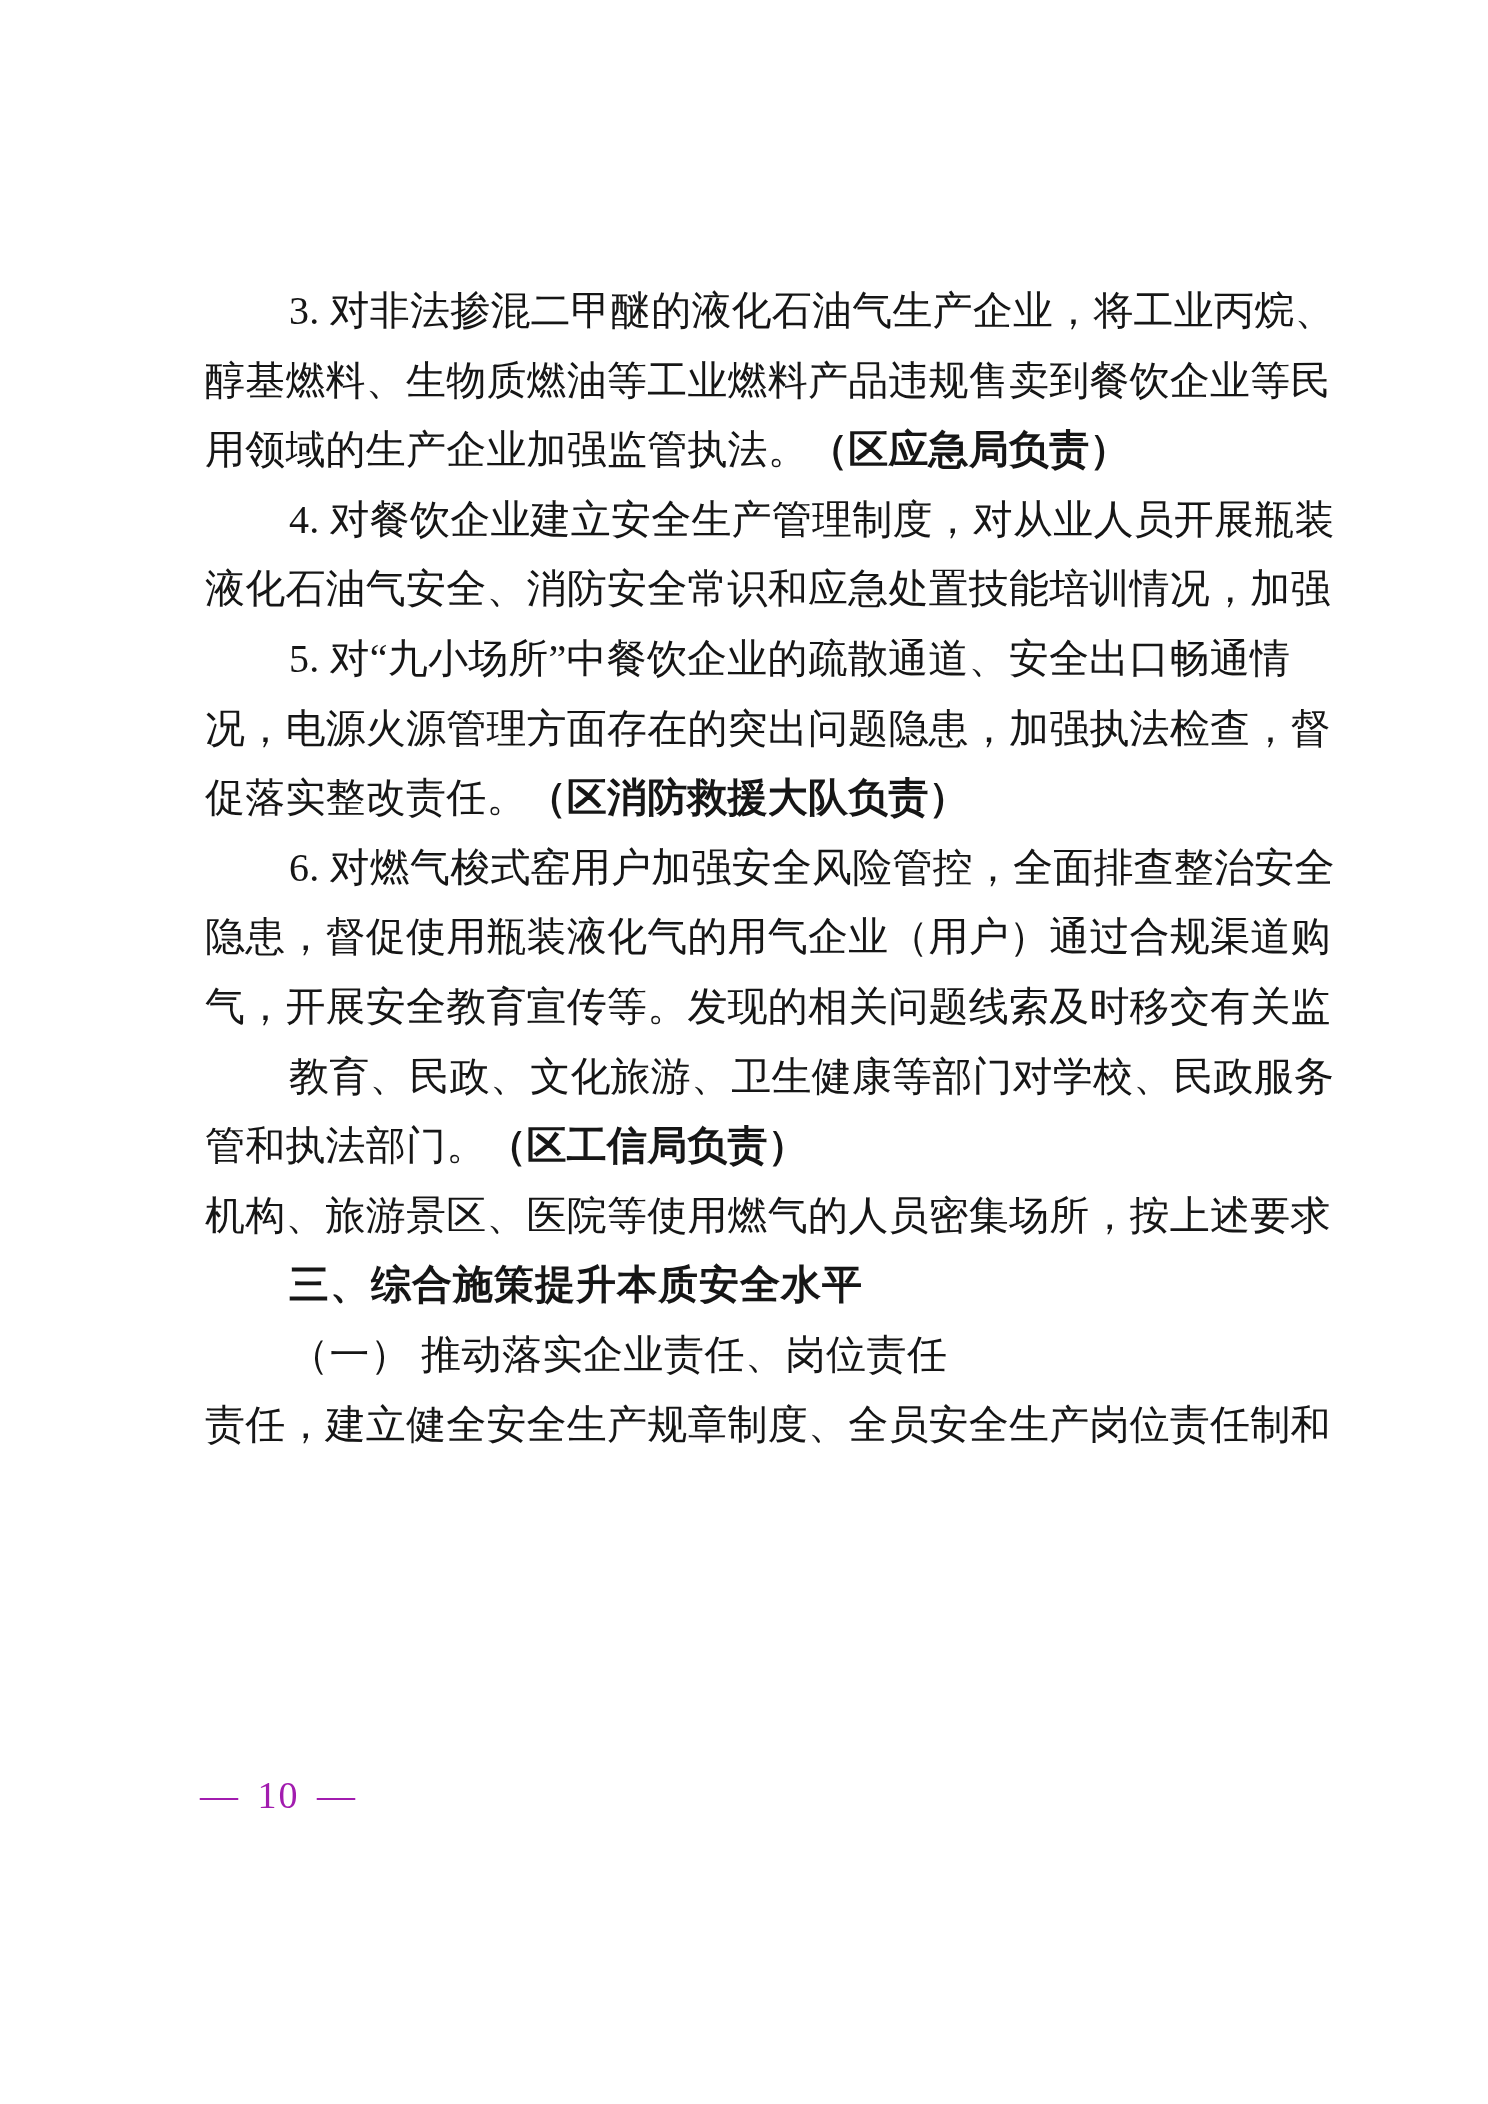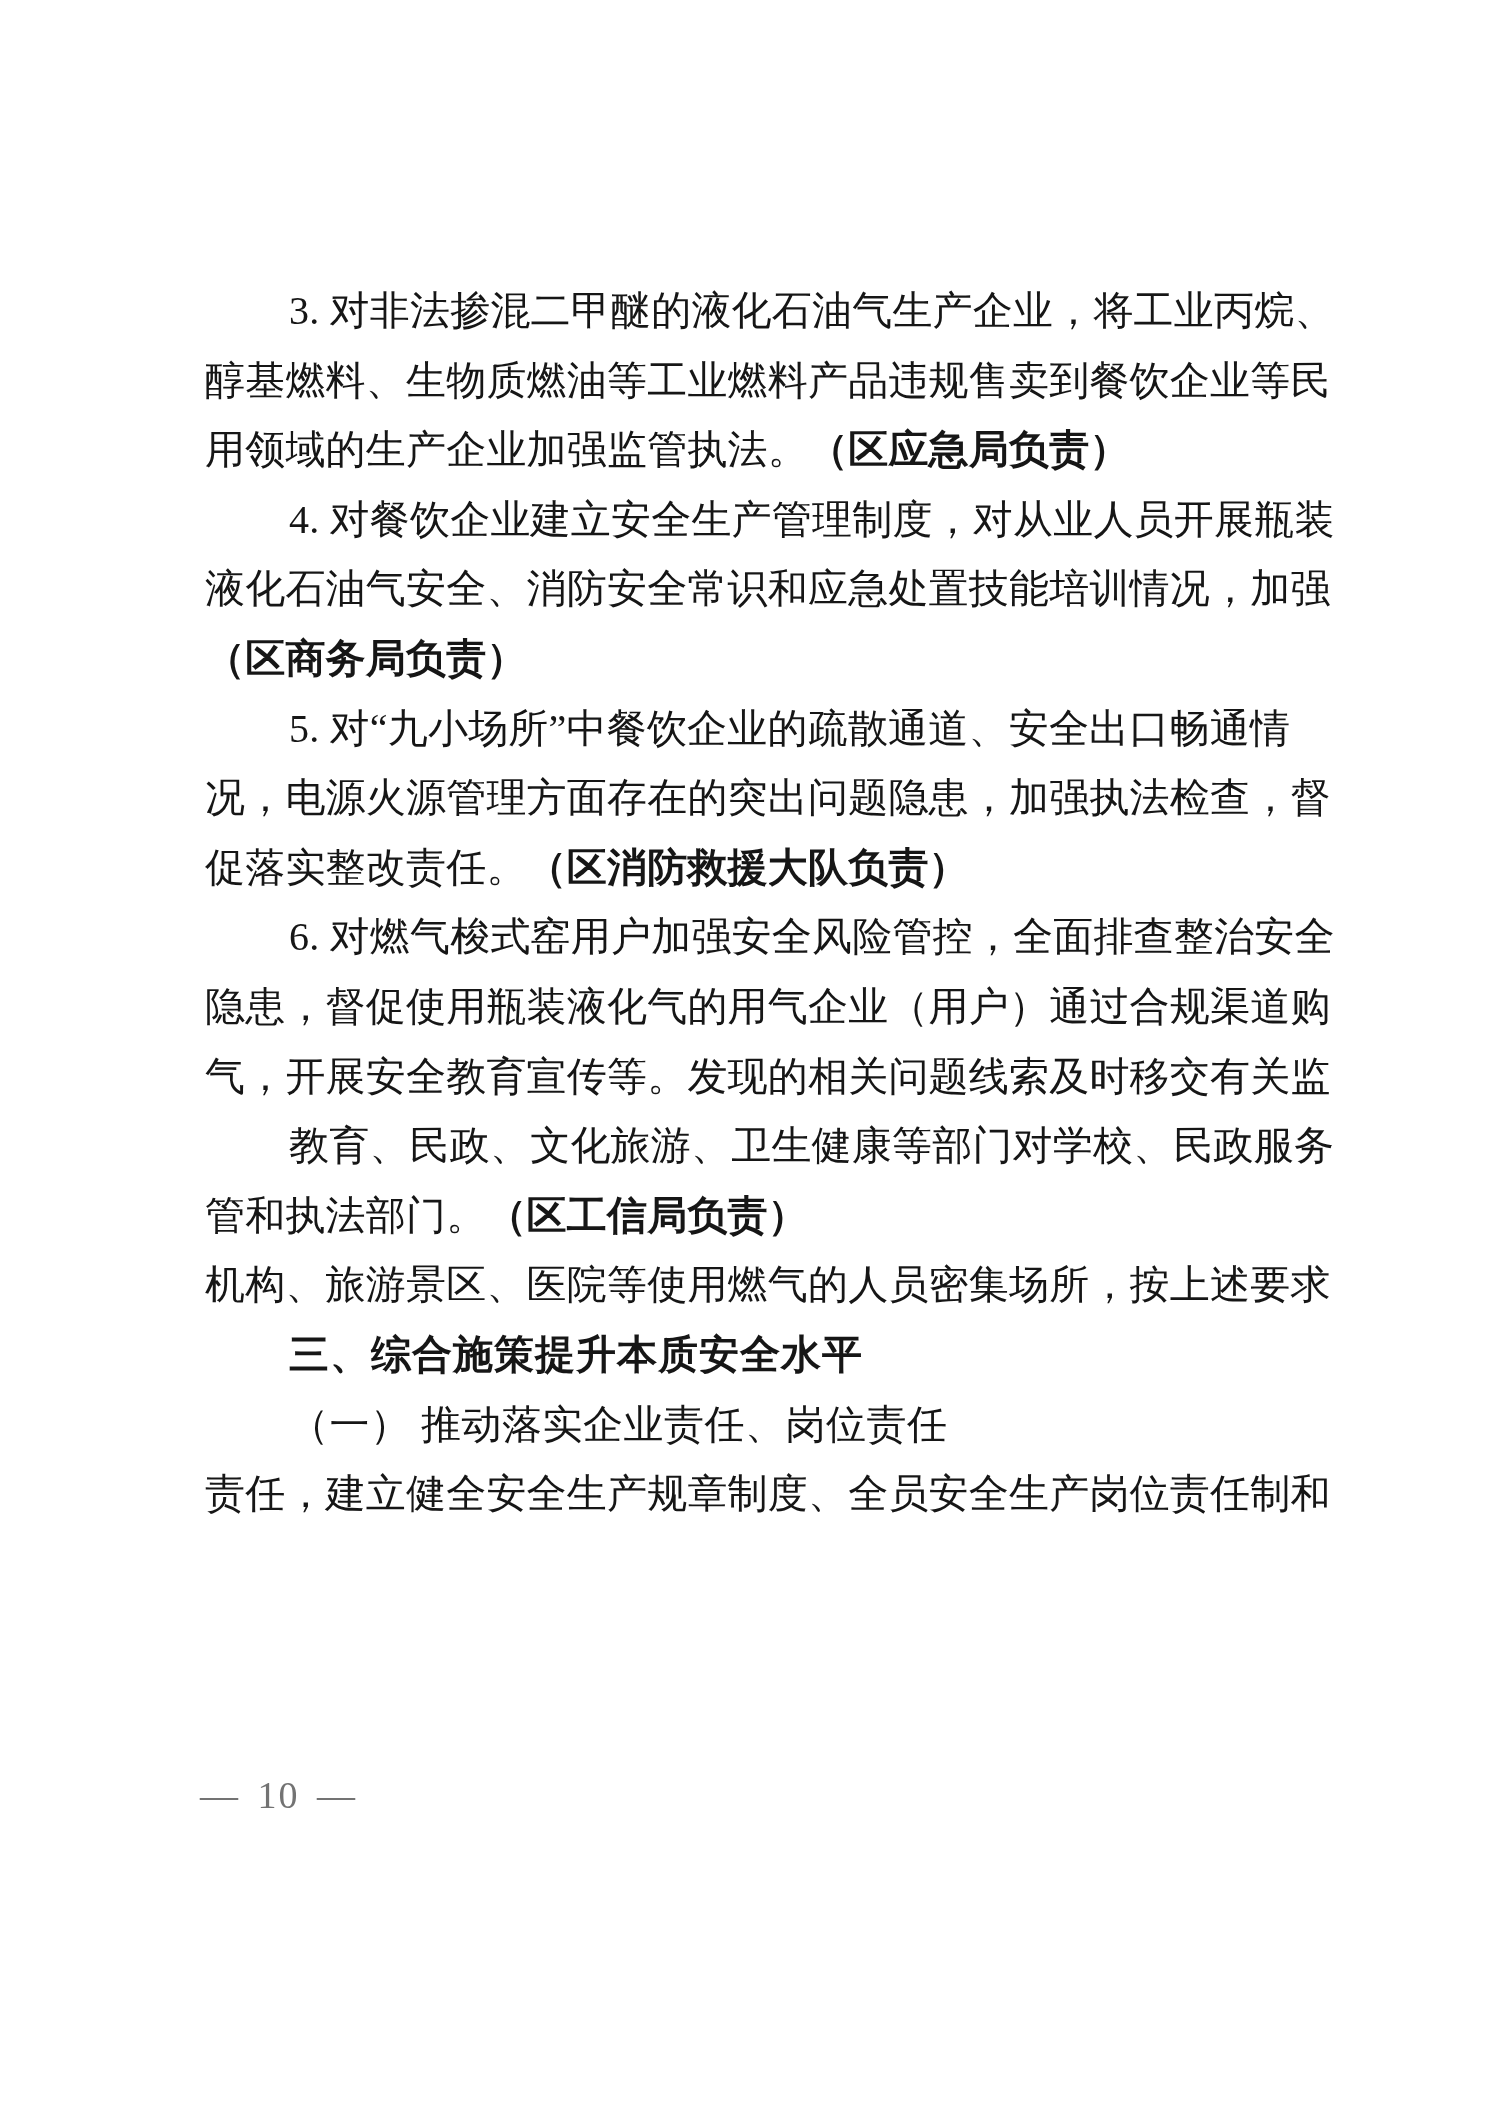--- a/index.html
+++ b/index.html
@@ -49,36 +49,35 @@
     font-weight: 400;
     letter-spacing: 0.5px;
   }
   .footer {
     position: absolute;
     left: 200px;
     top: 1772px;
     font-family: "Liberation Serif", "DejaVu Serif", serif;
     font-size: 38px;
     line-height: 46px;
-    color: #737373;
+    color: #a21caf;
     letter-spacing: 2px;
     word-spacing: 6px;
   }
 </style>
 </head>
 <body>
 
 <div class="page">
   <div class="text-block">
       <div class="line" style="padding-left: 84px;"><span class="seg-body">3. 对非法掺混二甲醚的液化石油气生产企业，将工业丙烷、</span></div>
       <div class="line"><span class="seg-body">醇基燃料、生物质燃油等工业燃料产品违规售卖到餐饮企业等民</span></div>
       <div class="line"><span class="seg-body">用领域的生产企业加强监管执法。</span><span class="seg-bold">（区应急局负责）</span></div>
       <div class="line" style="padding-left: 84px;"><span class="seg-body">4. 对餐饮企业建立安全生产管理制度，对从业人员开展瓶装</span></div>
       <div class="line"><span class="seg-body">液化石油气安全、消防安全常识和应急处置技能培训情况，加强</span></div>
-      <div class="line"><span class="seg-bold">（区商务局负责）</span></div>
       <div class="line" style="padding-left: 84px;"><span class="seg-body">5. 对“九小场所”中餐饮企业的疏散通道、安全出口畅通情</span></div>
       <div class="line"><span class="seg-body">况，电源火源管理方面存在的突出问题隐患，加强执法检查，督</span></div>
       <div class="line"><span class="seg-body">促落实整改责任。</span><span class="seg-bold">（区消防救援大队负责）</span></div>
       <div class="line" style="padding-left: 84px;"><span class="seg-body">6. 对燃气梭式窑用户加强安全风险管控，全面排查整治安全</span></div>
       <div class="line"><span class="seg-body">隐患，督促使用瓶装液化气的用气企业（用户）通过合规渠道购</span></div>
       <div class="line"><span class="seg-body">气，开展安全教育宣传等。发现的相关问题线索及时移交有关监</span></div>
       <div class="line" style="padding-left: 84px;"><span class="seg-body">教育、民政、文化旅游、卫生健康等部门对学校、民政服务</span></div>
       <div class="line"><span class="seg-body">管和执法部门。</span><span class="seg-bold">（区工信局负责）</span></div>
       <div class="line"><span class="seg-body">机构、旅游景区、医院等使用燃气的人员密集场所，按上述要求</span></div>
       <div class="line" style="padding-left: 84px;"><span class="seg-heading">三、综合施策提升本质安全水平</span></div>

